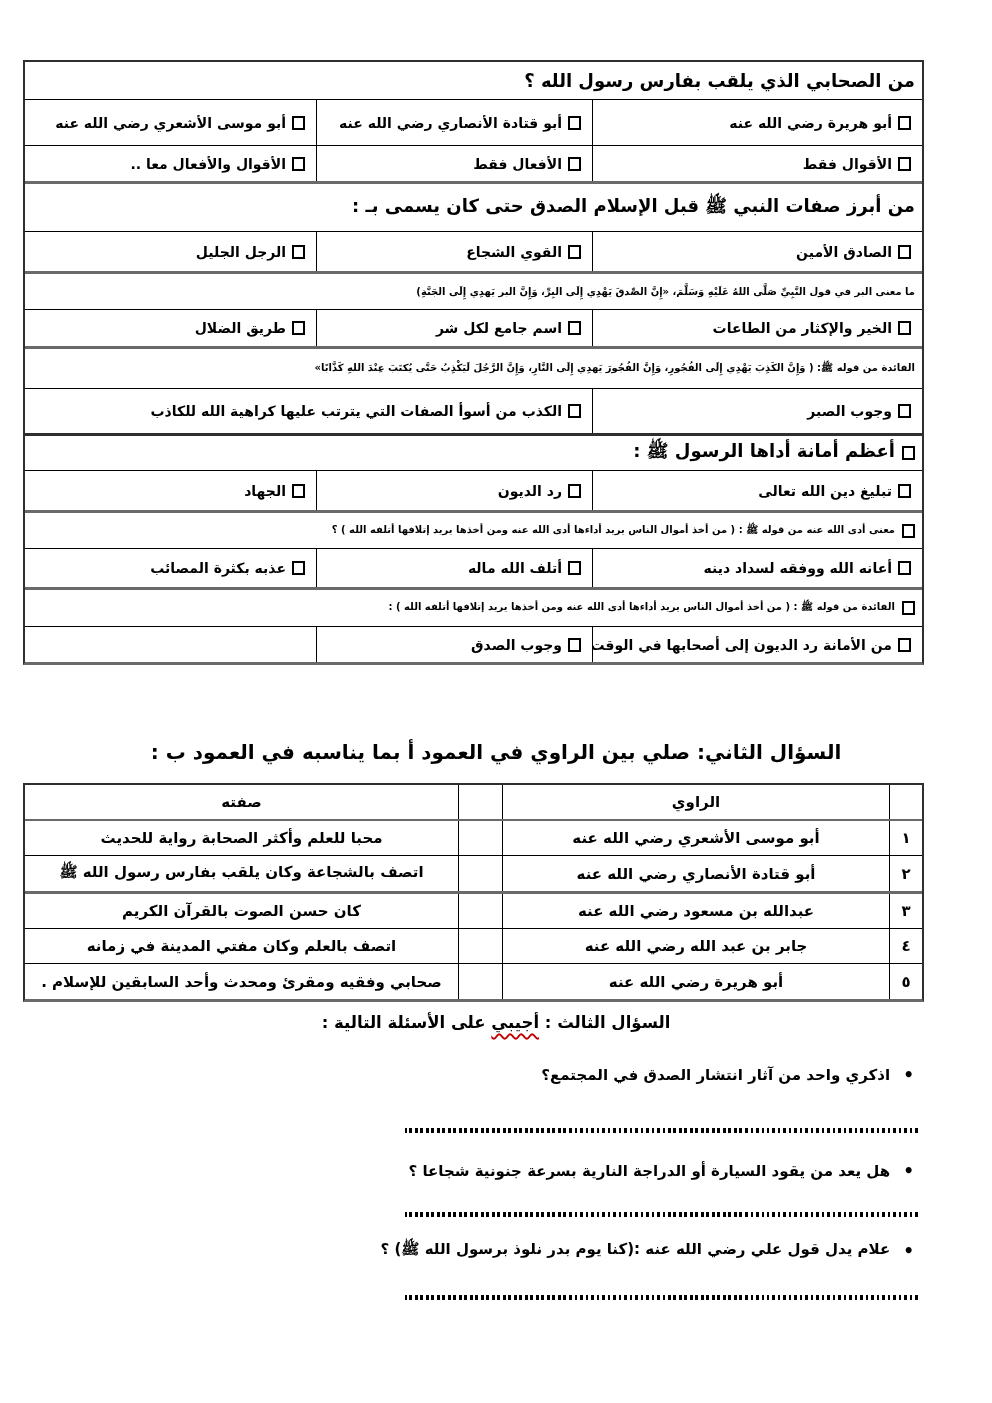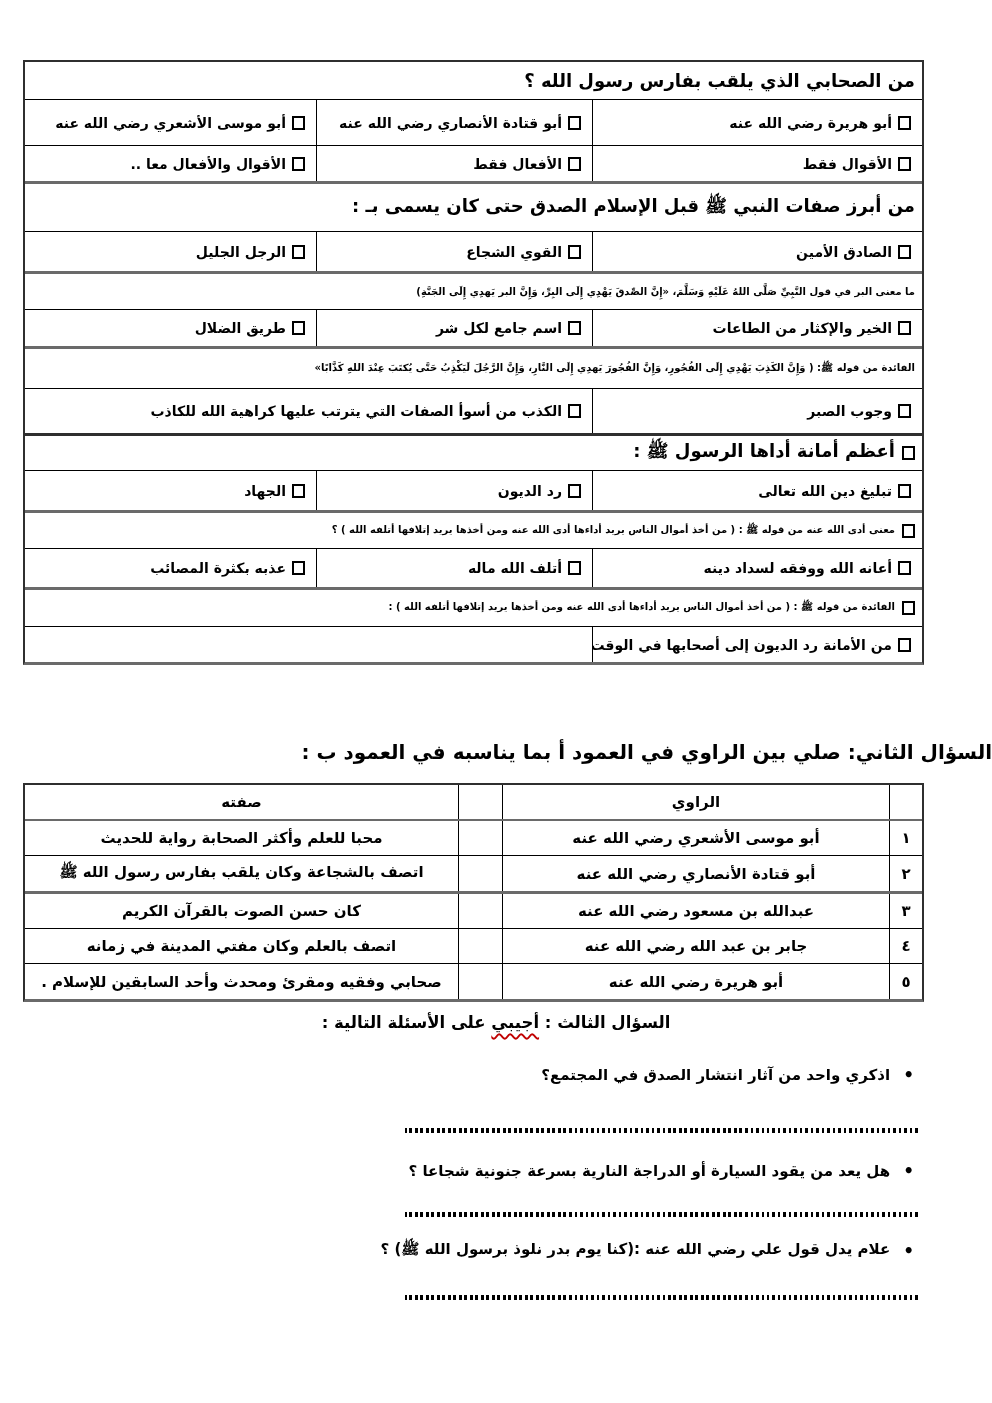--- a/index.html
+++ b/index.html
@@ -27,21 +27,21 @@
   .cell { display:flex; align-items:center; gap:6px; height:100%;
           padding-right:11px; white-space:nowrap; overflow:hidden; }
   .c1 { width:330px; border-left:1.5px solid #000; }
   .c2 { width:276px; border-left:1.5px solid #000; }
   .c3 { flex:1; }
   .c2m { flex:1; }
   .olabel { font-weight:bold; font-size:14px; }
   .box { width:13px; height:14px; border:2px solid #000; background:#fff; flex:none; }
   
   .q2title { position:absolute; top:740px; left:0; right:0;
-             text-align:right; font-weight:bold; font-size:20px; }
+             text-align:center; font-weight:bold; font-size:20px; }
   .t2 { position:absolute; top:783px; right:68px; width:901px;
         border:2px solid #2f2f2f; border-bottom:3px solid #6a6a6a; background:#fff; }
   .t2 .cell2 { display:flex; align-items:center; justify-content:center;
                height:100%; font-weight:bold; font-size:15px;
                white-space:nowrap; overflow:hidden; }
   .cnum { width:33px; border-left:1.5px solid #000; font-size:14px; }
   .crawi { width:387px; border-left:1.5px solid #000; }
   .cblank { width:44px; border-left:1.5px solid #000; }
   .csifa { flex:1; }
   .sep-gray2 { border-top:2px solid #6a6a6a; }
@@ -190,20 +190,24 @@
 
   <div class="row qrow qsmall sep-thick h39">
     <span class="box"></span>
     <span>الفائدة من قوله ﷺ : ( من أخذ أموال الناس يريد أداءها أدى الله عنه ومن أخذها يريد إتلافها أتلفه الله ) :</span>
   </div>
   <div class="row sep-thin h36">
     <div class="cell c1">
       <span class="box"></span>
       <span class="olabel">من الأمانة رد الديون إلى أصحابها في الوقت المحدد</span>
     </div>
+    <div class="cell c2">
+      <span class="box"></span>
+      <span class="olabel">وجوب الصدق</span>
+    </div>
   </div>
 
 </div>
 
 <div class="q2title">السؤال الثاني: صلي بين الراوي في العمود أ  بما يناسبه في العمود ب :</div>
 
 <div class="t2">
   <div class="row h34">
     <div class="cell2 cnum"></div>
     <div class="cell2 crawi">الراوي</div>

